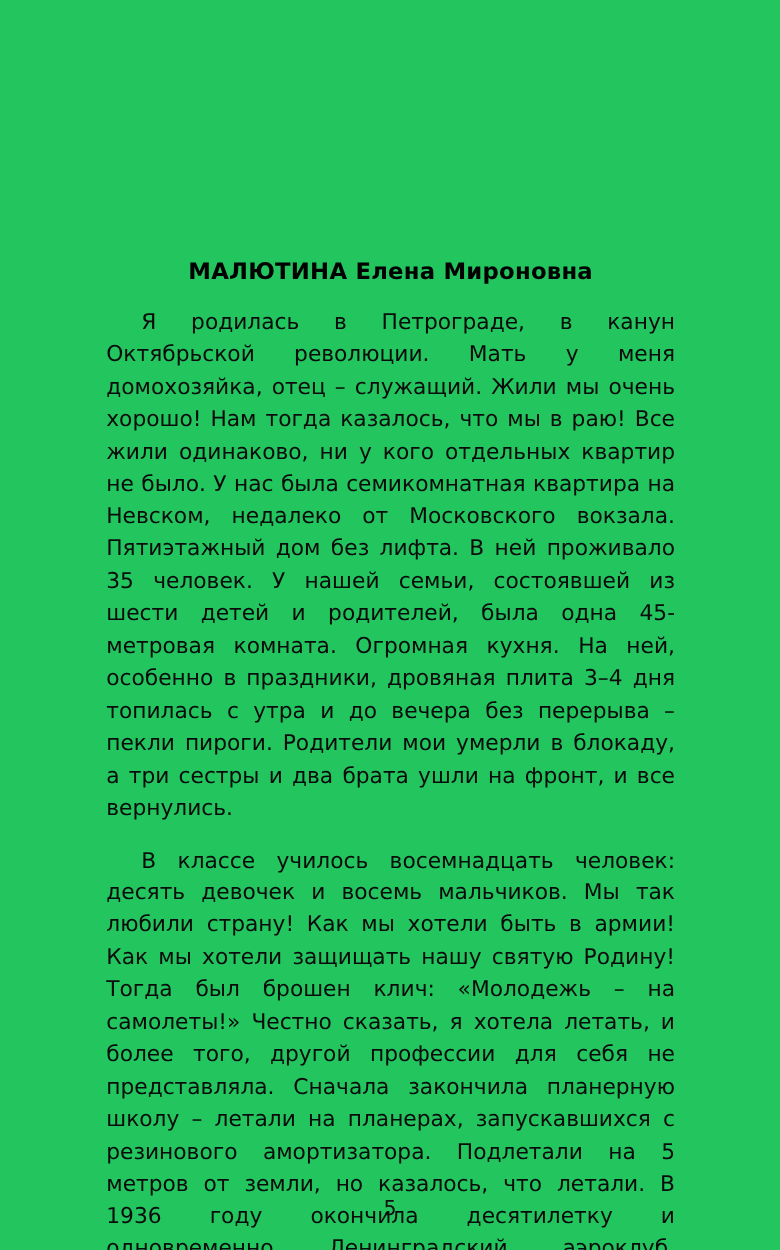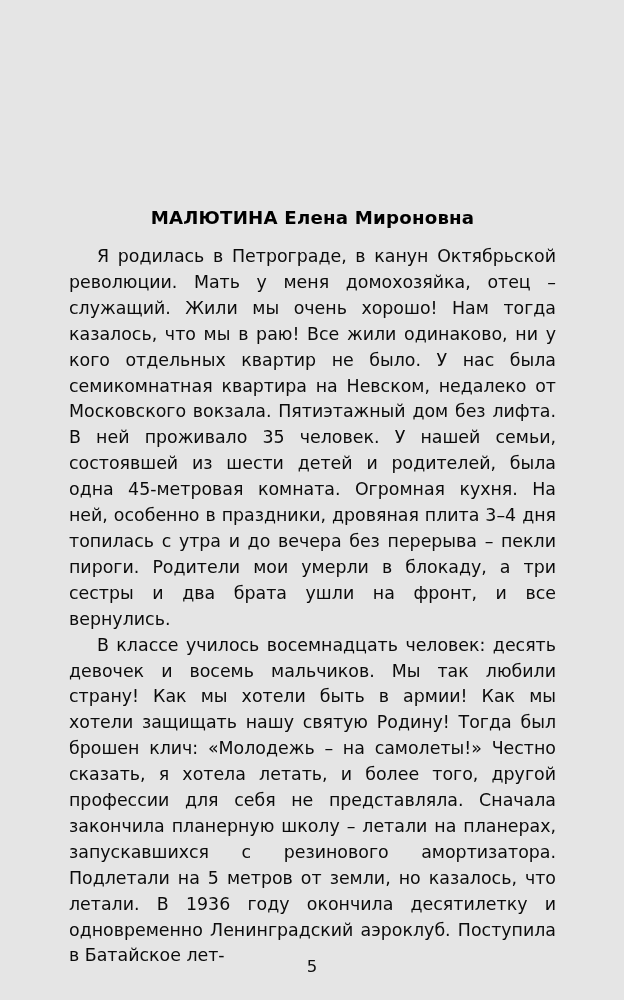--- a/index.html
+++ b/index.html
@@ -15,21 +15,21 @@
     position: relative;
     overflow: hidden;
   }
 
   .page {
     position: absolute;
     left: 0;
     top: 0;
     width: 624px;
     height: 1000px;
-    background: #e5e5e5;
+    background: #22c55e;
   }
 
   .content {
     position: absolute;
     left: 69px;
     top: 206px;
     width: 487px;
   }
 
   .entry-heading {
@@ -52,21 +52,21 @@
     text-align: justify;
     text-justify: inter-word;
     margin: 0;
     hyphens: manual;
     word-spacing: 0px;
   }
 
   .body-text .para {
     display: block;
     text-indent: 28px;
-    margin: 0;
+    margin: 16px;
   }
 
   .page-number {
     position: absolute;
     left: 0;
     top: 957px;
     width: 624px;
     text-align: center;
     font-family: "DejaVu Sans", sans-serif;
     font-size: 16.5px;

